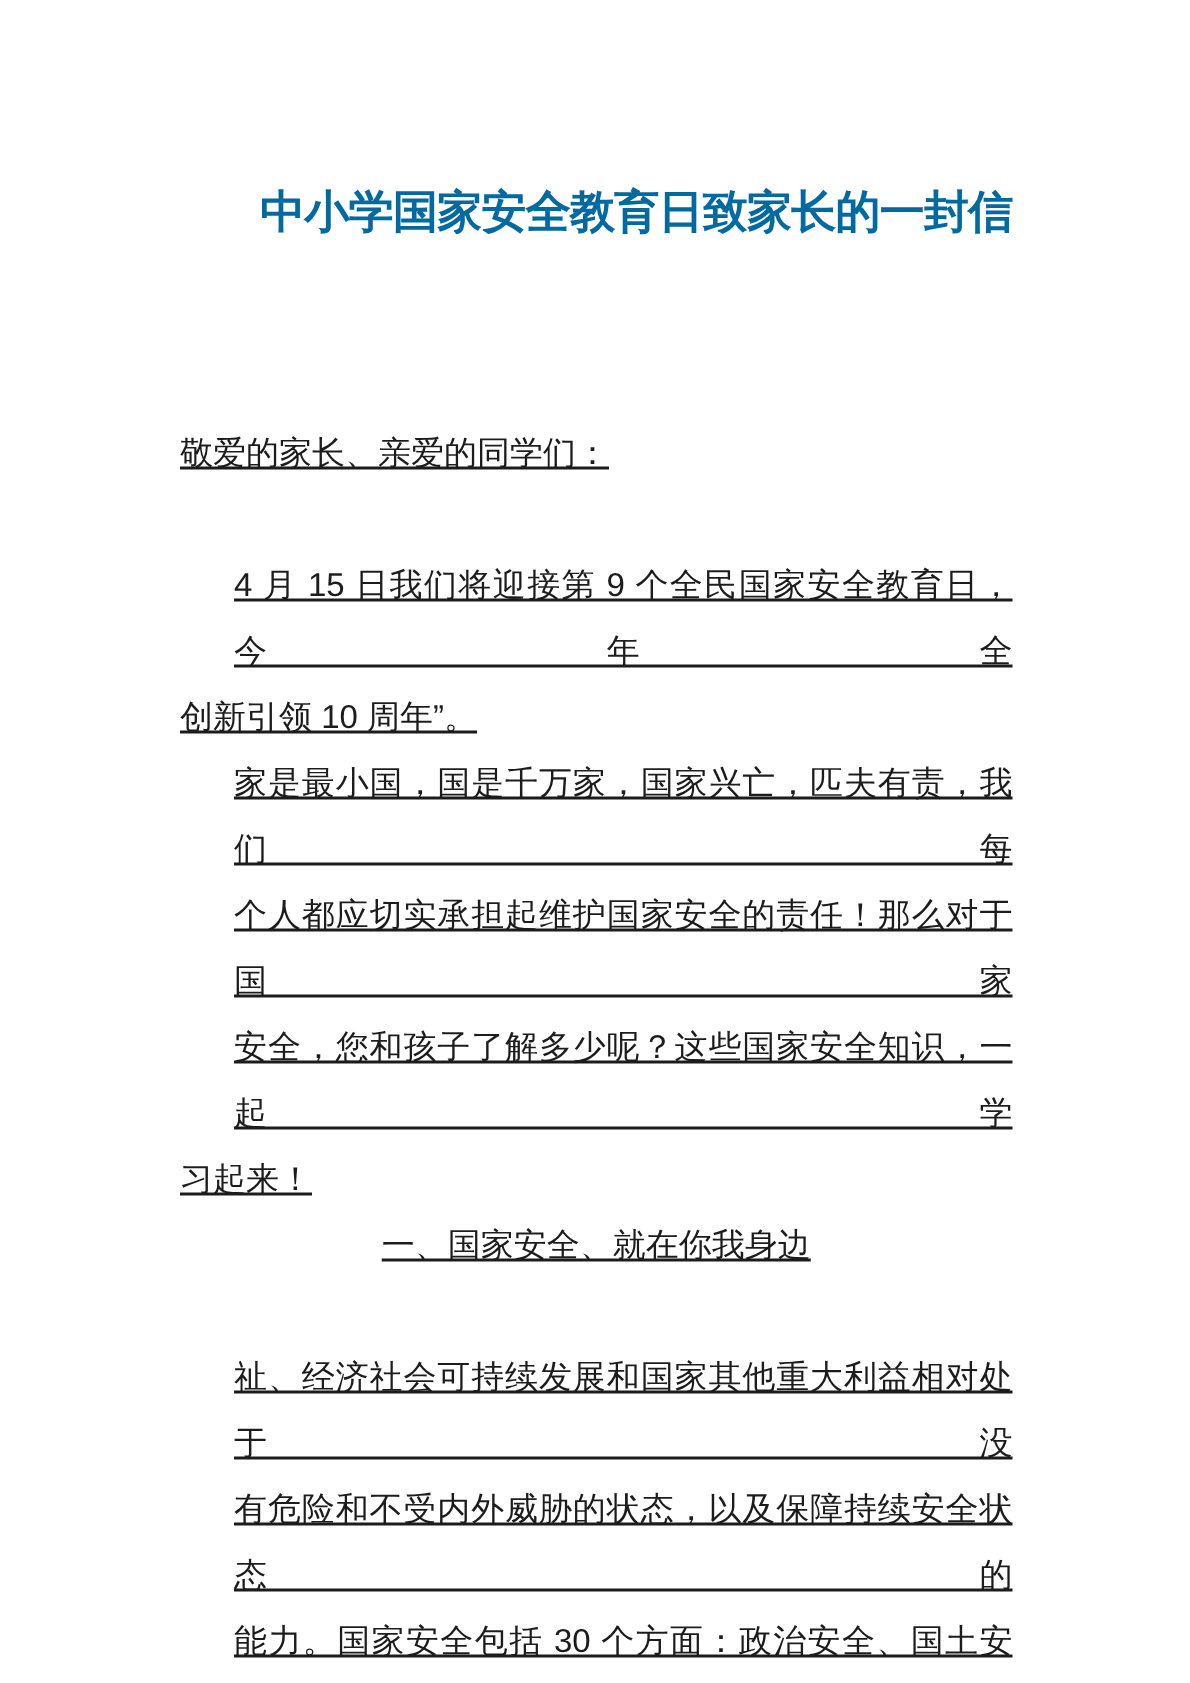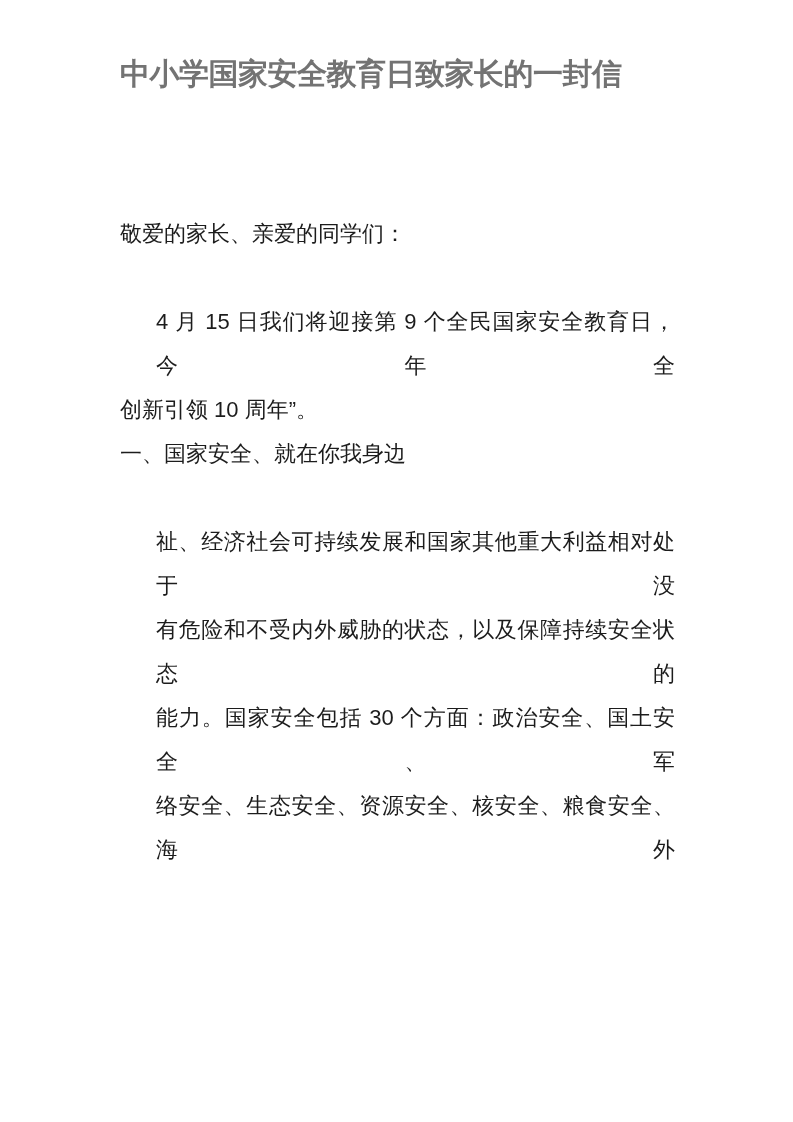--- a/index.html
+++ b/index.html
@@ -17,71 +17,79 @@
     font-family: "Liberation Sans", sans-serif;
   }
   .doc {
     position: absolute;
     left: 120px;
     right: 118px;
     top: 0;
   }
   .doc-title {
     margin: 0;
-    padding-top: 50px;
+    padding-top: 118px;
     margin-bottom: 114px;
     font-size: 30px;
     line-height: 48px;
     font-weight: 700;
     letter-spacing: -0.5px;
-    text-align: left;
-    color: #737373;
+    text-align: right;
+    color: #0369a1;
   }
   .para {
     margin: 0;
     font-size: 22px;
     line-height: 44px;
     color: #1c1c1c;
     text-align: left;
+    text-decoration: underline;
   }
   .para.gap-before {
     margin-top: 44px;
   }
   .pline {
     
     white-space: nowrap;
   }
   .pline.jline {
     
     text-align: justify;
     text-align-last: justify;
     white-space: normal;
     margin-left: 36px;
   }
   .heading-line {
     font-weight: 400;
+    text-align: center;
   }
 </style>
 </head>
 <body>
 
 <div class="page">
   <div class="doc">
 
     <h1 class="doc-title">中小学国家安全教育日致家长的一封信</h1>
 
     <p class="para">
       <span class="pline">敬爱的家长、亲爱的同学们：</span>
     </p>
 
     <div class="para gap-before">
       <div class="pline jline">4 月 15 日我们将迎接第 9 个全民国家安全教育日，今年全</div>
       <div class="pline">创新引领 10 周年”。</div>
     </div>
 
+    <div class="para">
+      <div class="pline jline">家是最小国，国是千万家，国家兴亡，匹夫有责，我们每</div>
+      <div class="pline jline">个人都应切实承担起维护国家安全的责任！那么对于国家</div>
+      <div class="pline jline">安全，您和孩子了解多少呢？这些国家安全知识，一起学</div>
+      <div class="pline">习起来！</div>
+    </div>
 
     <div class="para">
       <div class="pline heading-line">一、国家安全、就在你我身边</div>
     </div>
 
     <div class="para gap-before">
       <div class="pline jline">祉、经济社会可持续发展和国家其他重大利益相对处于没</div>
       <div class="pline jline">有危险和不受内外威胁的状态，以及保障持续安全状态的</div>
       <div class="pline jline">能力。国家安全包括 30 个方面：政治安全、国土安全、军</div>
       <div class="pline jline">络安全、生态安全、资源安全、核安全、粮食安全、海外</div>

